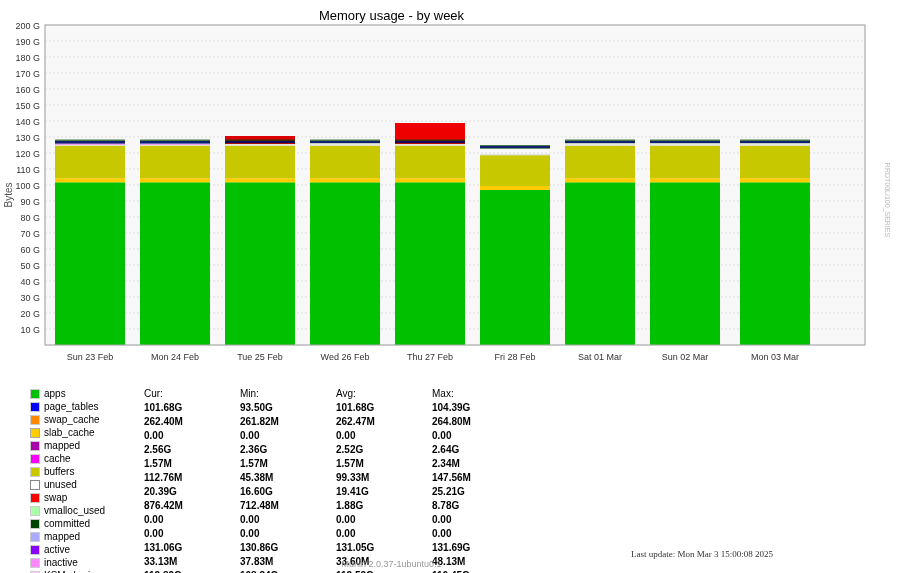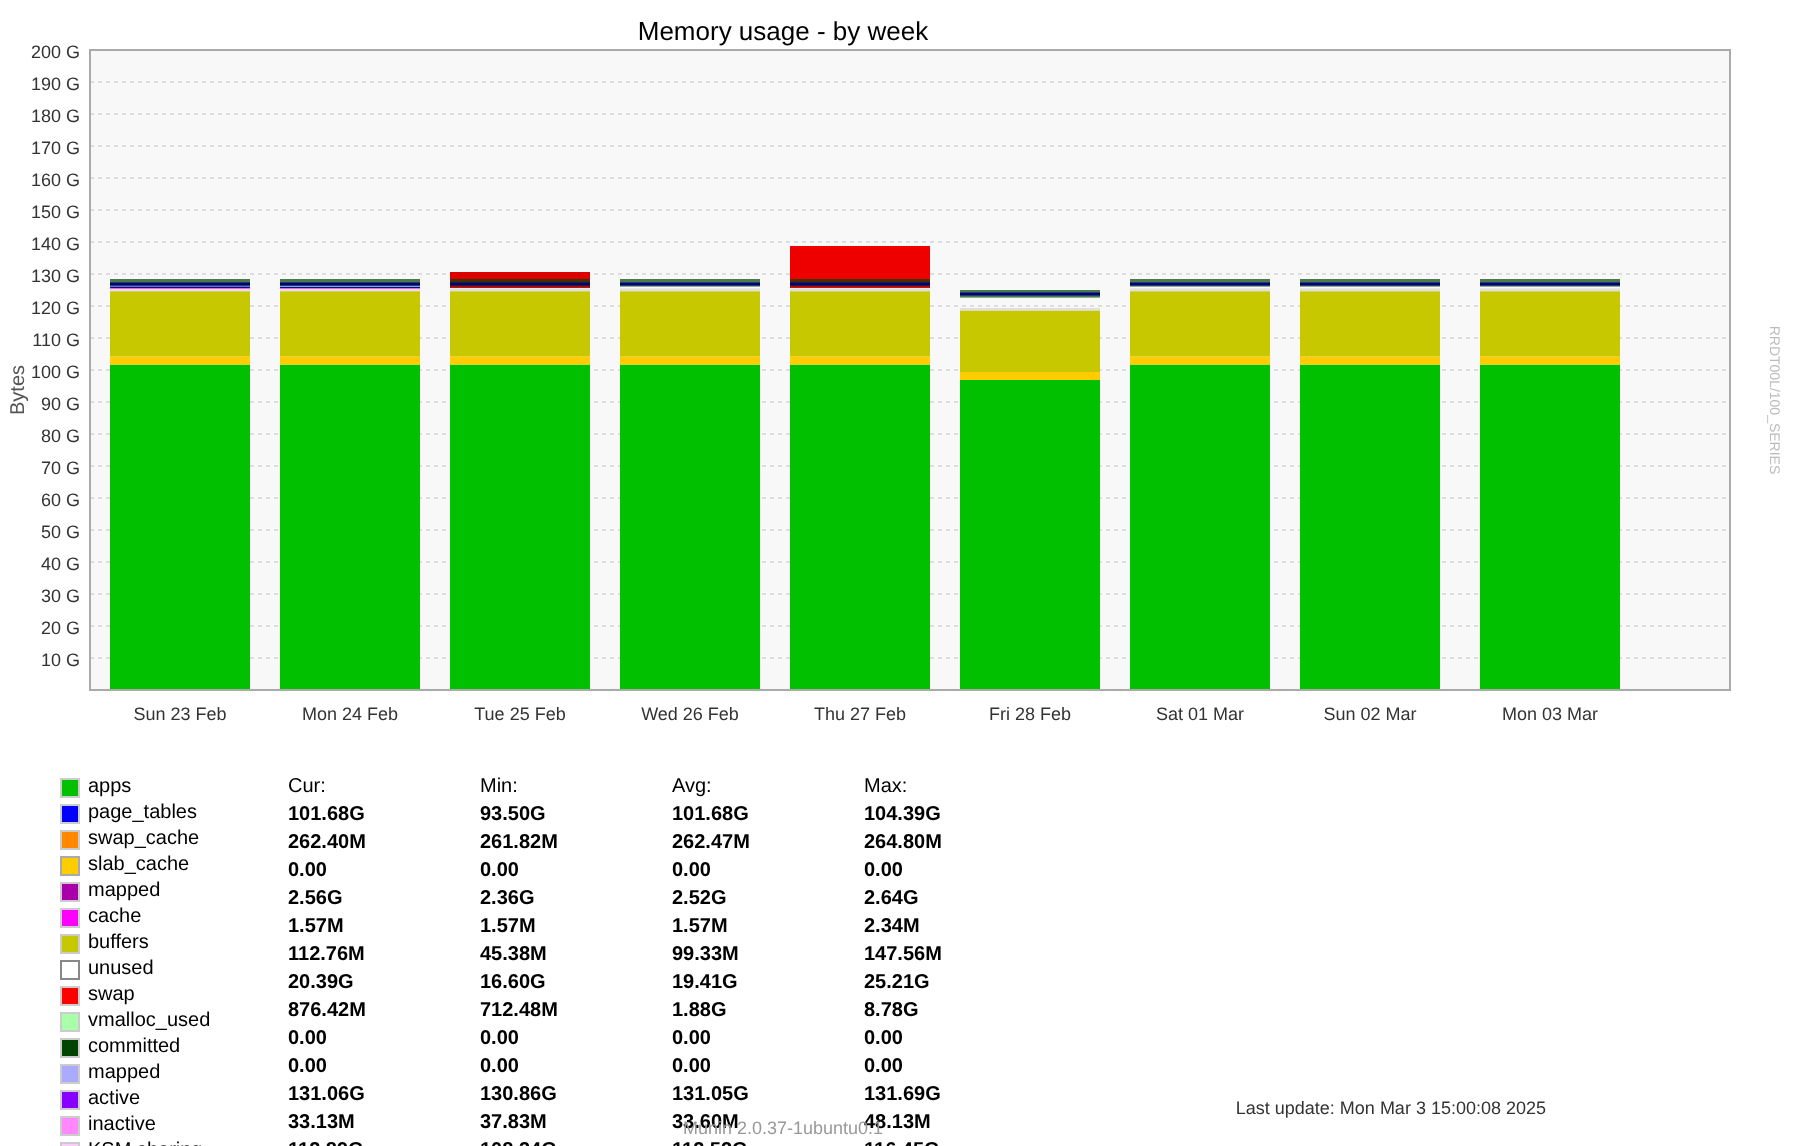--- a/index.html
+++ b/index.html
@@ -62,20 +62,21 @@
       text-align: center;
       font-size: 9px;
       color: #999;
     }
     .last-update {
       position: absolute;
       bottom: 14px;
       right: 10px;
       font-size: 9px;
       color: #333;
+      font-family: Liberation Serif, serif;
     }
   </style>
 </head>
 <body>
 
 <div class="chart-container">
 
   <div class="chart-title">Memory usage - by week</div>
 
   <svg width="897" height="360" style="position:absolute;top:20px;left:0;">

